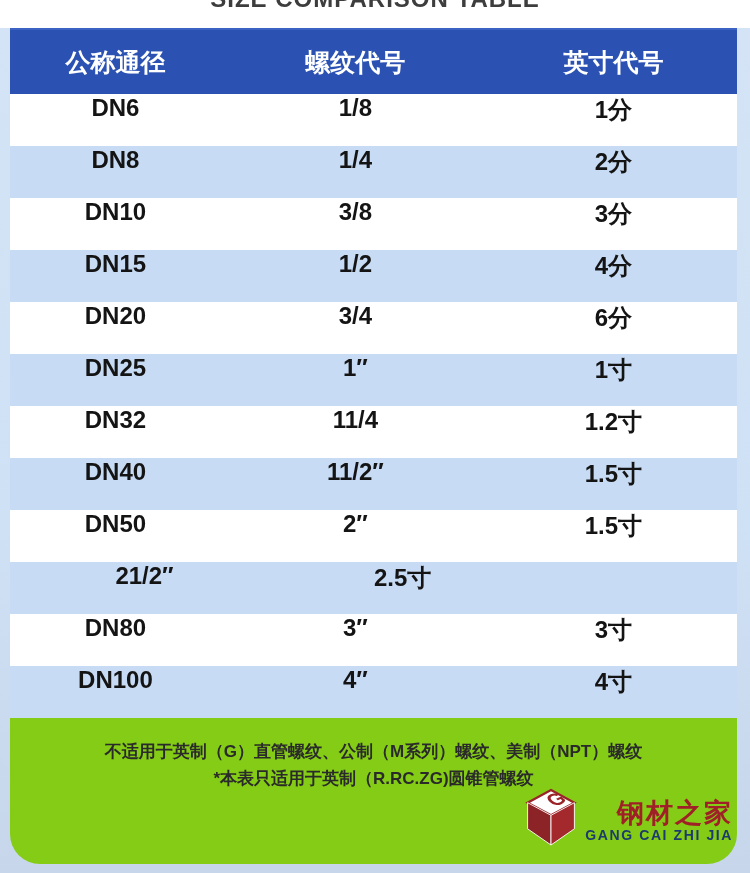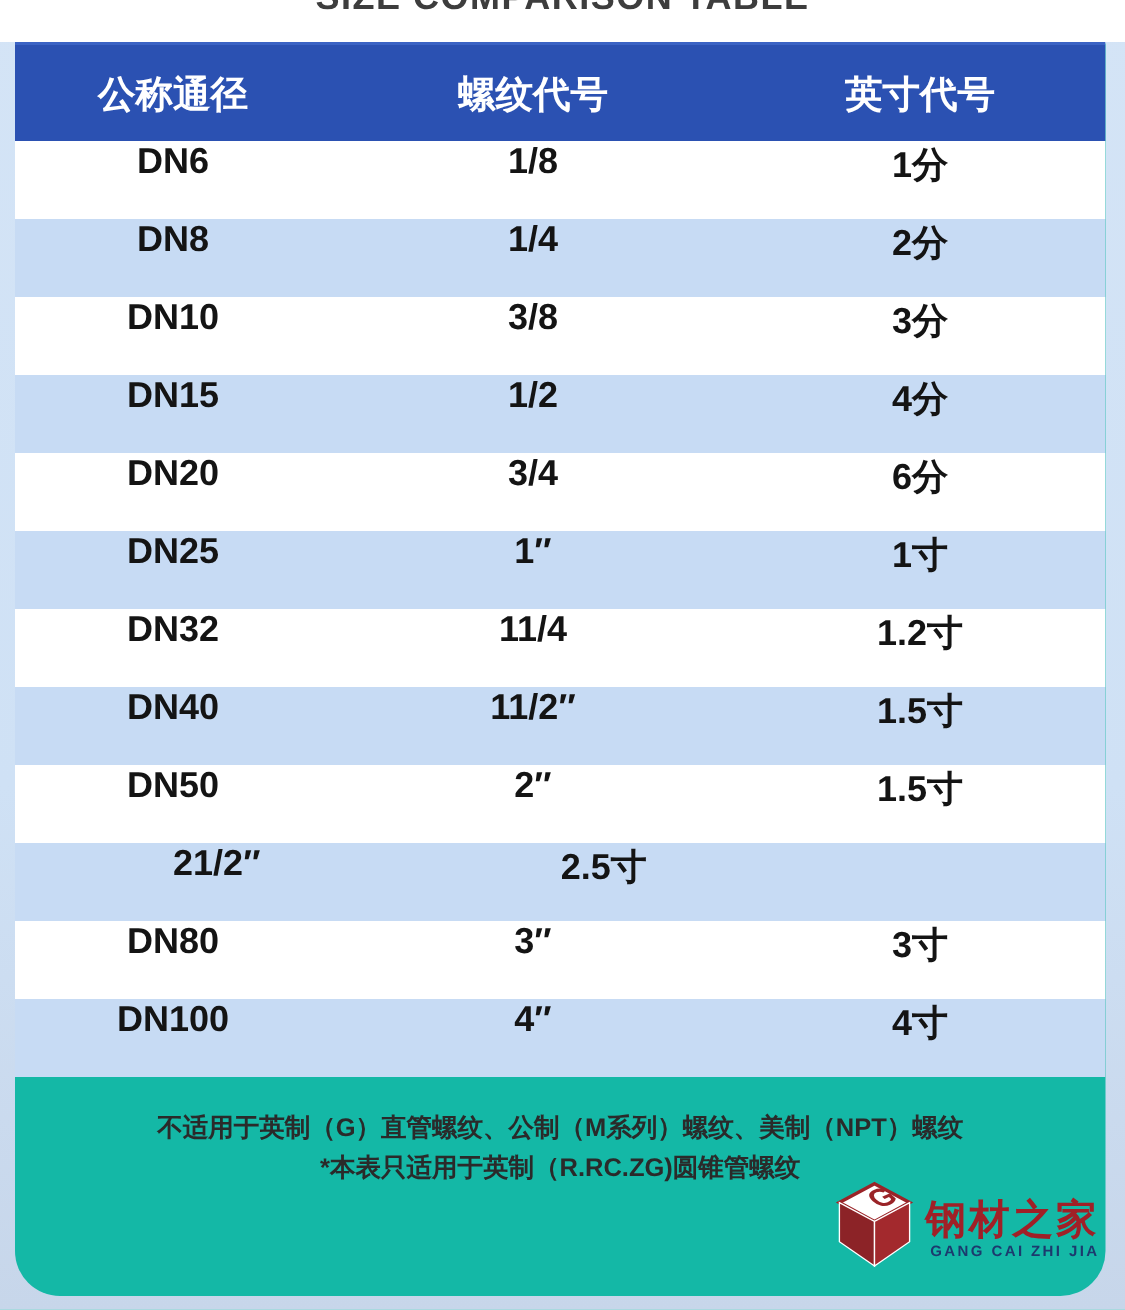--- a/index.html
+++ b/index.html
@@ -13,21 +13,21 @@
     position:absolute; top:0; left:0; width:750px; height:28px;
     background:#ffffff; overflow:hidden;
   }
   .page-title {
     position:absolute; top:-15px; width:100%;
     text-align:center; font-size:24px; font-weight:bold;
     color:#3d3d3d; letter-spacing:1px;
   }
   .card {
     position:absolute; top:28px; left:10px; right:13px; bottom:9px;
-    background:#14b8a6;
+    background:#84cc16;
     border-top:2px solid #3b63c4;
     border-radius:0 0 30px 30px;
     overflow:hidden;
   }
   .thead {
     display:flex; height:64px; align-items:center;
     background:#2b51b2; color:#ffffff;
     font-size:25px; font-weight:bold;
   }
   .row { display:flex; height:52px; align-items:flex-start;
@@ -39,21 +39,21 @@
   .footnote {
     padding-top:20px; text-align:center;
     font-size:17px; font-weight:bold; color:#2a2a2a; line-height:27px;
   }
   .brand {
     position:absolute; right:4px; bottom:12px;
     display:flex; align-items:center; gap:7px;
   }
   .brand-text { display:flex; flex-direction:column; align-items:flex-end; }
   .brand-cn { font-size:27px; font-weight:bold; color:#a02027; letter-spacing:2px; line-height:30px; }
-  .brand-en { font-size:10px; font-weight:bold; color:#1c3a6e; letter-spacing:1.6px; line-height:14px; }
+  .brand-en { font-size:14px; font-weight:bold; color:#1c3a6e; letter-spacing:1.6px; line-height:14px; }
 </style>
 </head>
 <body>
 
 <div class="title-band">
   <div class="page-title">SIZE COMPARISON TABLE</div>
 </div>
 
 <div class="card">
   <div class="thead">

